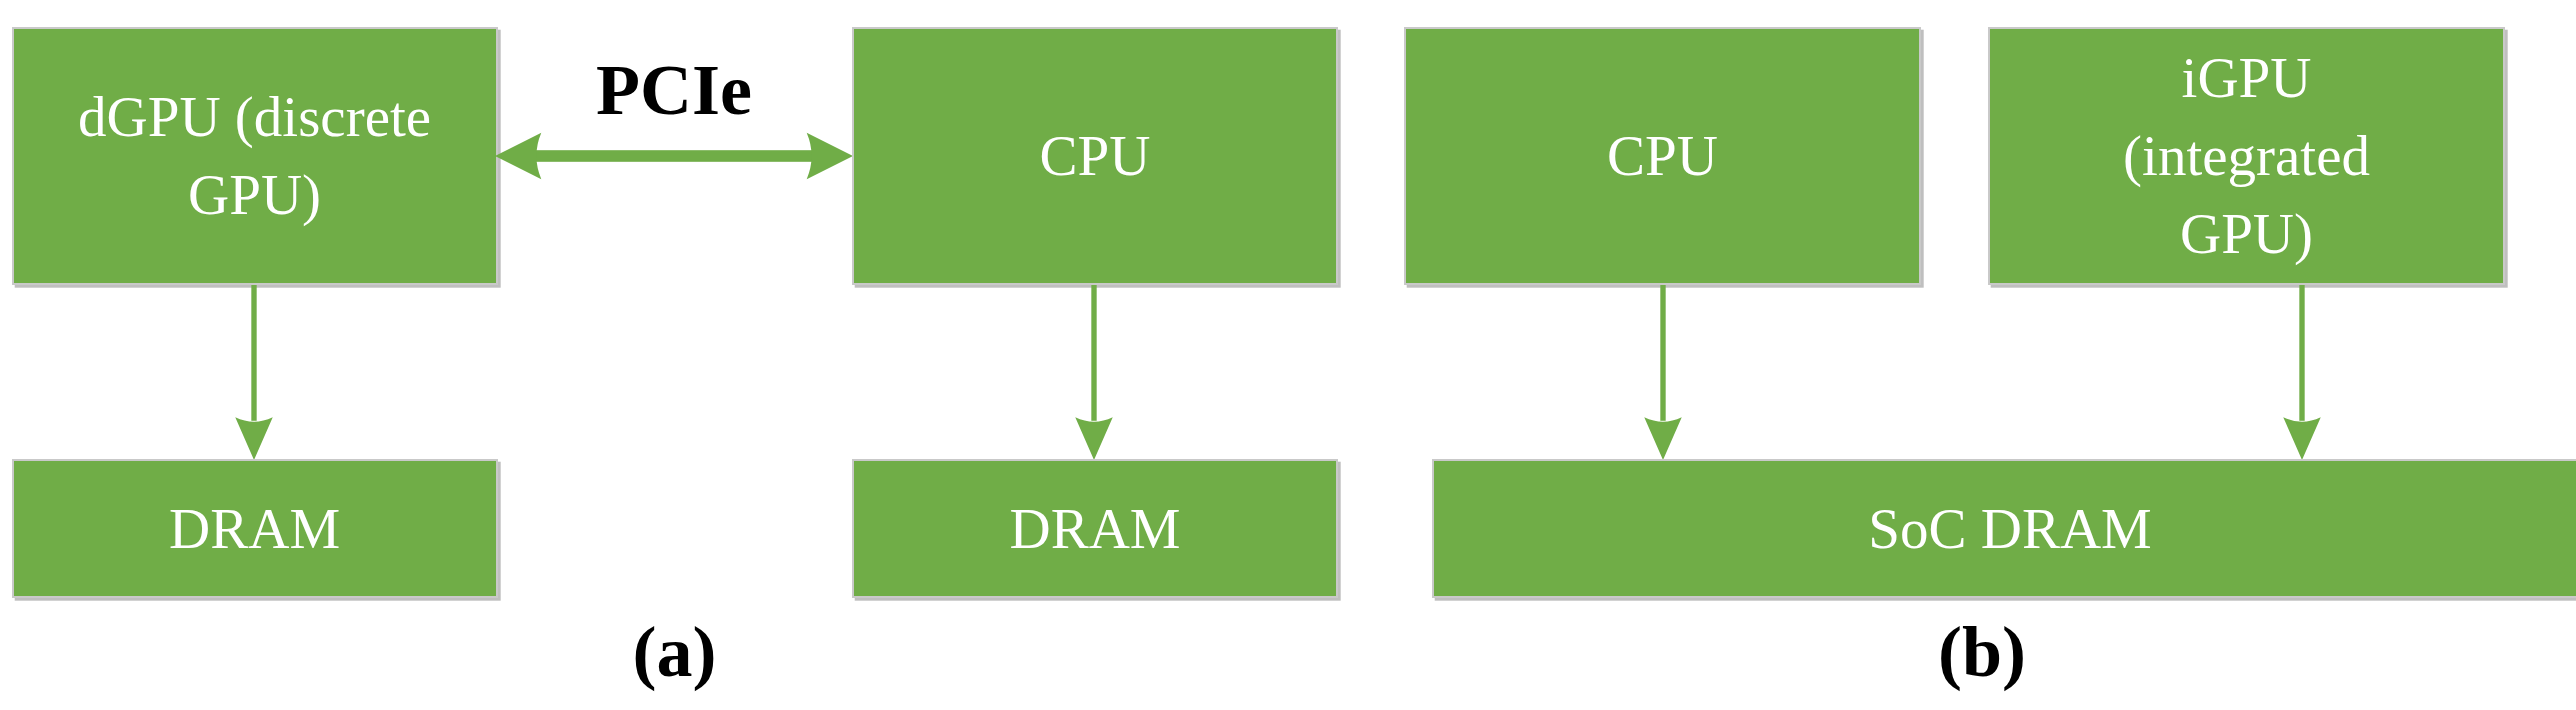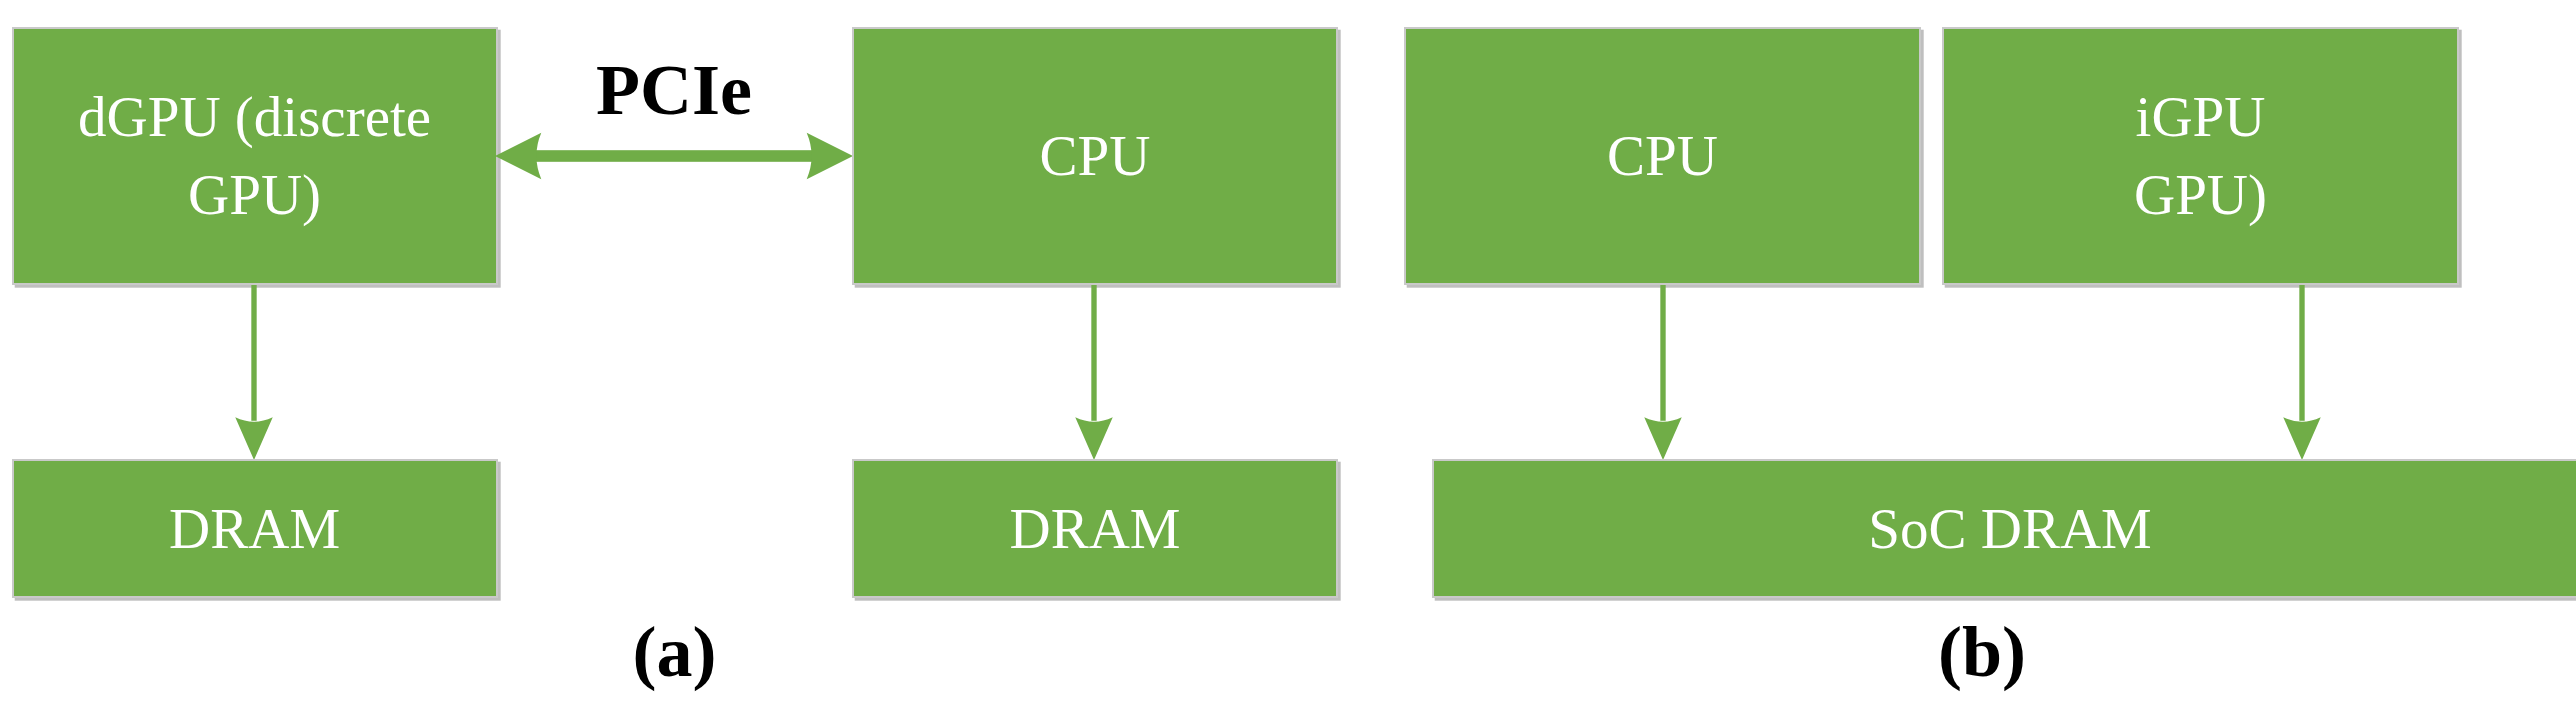--- a/index.html
+++ b/index.html
@@ -49,21 +49,21 @@
   }
   
   .box-dgpu   {left:11.6px;  top:27px;  width:486px; height:258px;}
   .box-cpu-a  {left:852px; top:27px;  width:486px; height:258px;}
   .box-dram-a1{left:11.6px;  top:459px; width:486px; height:139px;}
   .box-dram-a2{left:852px; top:459px; width:486px; height:139px;}
   .label-pcie {left:495px; top:53px;  width:358px;}
   .caption-a  {left:11.6px;  top:615px; width:1326px;}
   
   .box-cpu-b  {left:1404px;top:27px;  width:517px; height:258px;}
-  .box-igpu   {left:1942px;top:27px;  width:517px; height:258px;}
+  .box-igpu   {left:1988px;top:27px;  width:517px; height:258px;}
   .box-soc    {left:1404px;top:459px; width:1156px;height:139px;margin-left:28px;}
   .caption-b  {left:1404px;top:615px; width:1156px;}
   
   .arrow-pcie {left:495px; top:131px; width:358px; height:50px;}
   .arrow-down {width:50px; height:176px; top:285px;}
   .arrow-a1   {left:229px;}
   .arrow-a2   {left:1069px;}
   .arrow-b1   {left:1638px;}
   .arrow-b2   {left:2277px;}
 </style>
@@ -114,20 +114,21 @@
   </div>
 
   <div class="float-label caption-a">(a)</div>
 
   <div class="box box-cpu-b">
     <span class="line">CPU</span>
   </div>
 
   <div class="box box-igpu">
     <span class="line">iGPU</span>
+    <span class="line">(integrated</span>
     <span class="line">GPU)</span>
   </div>
 
   <div class="arrow arrow-down arrow-b1">
     <svg viewBox="0 0 56 197" preserveAspectRatio="none" aria-hidden="true">
       <rect x="25" y="0" width="6" height="152" fill="var(--arrow)"></rect>
       <path d="M28,196 L7,148 Q28,158 49,148 Z" fill="var(--arrow)"></path>
     </svg>
   </div>
 

